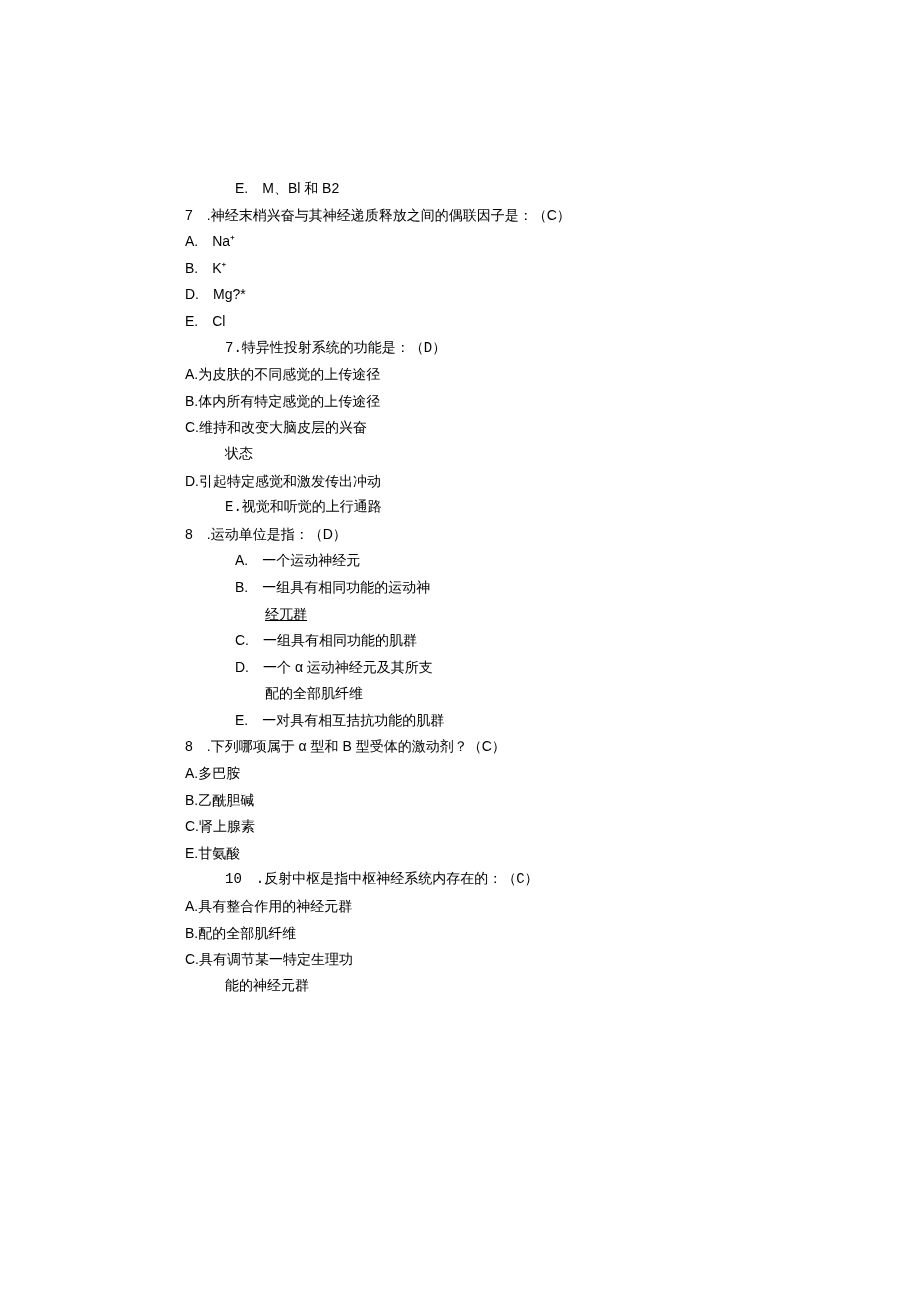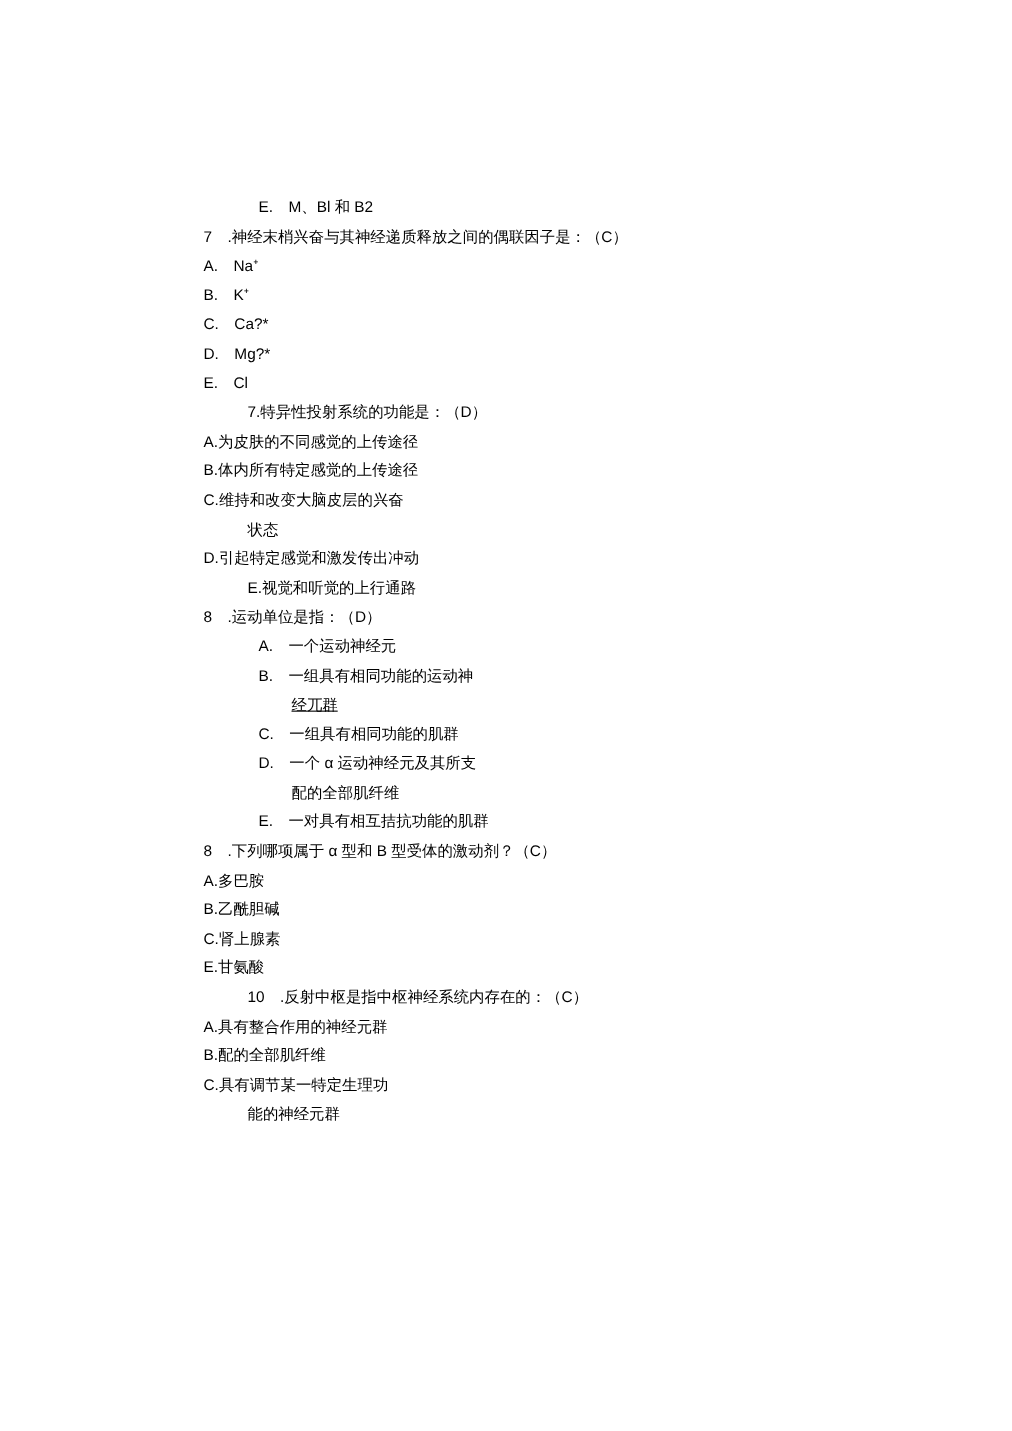--- a/index.html
+++ b/index.html
@@ -14,32 +14,31 @@
   .page {
     width: 790px;
     min-height: 1301px;
     box-sizing: border-box;
     padding: 175px 68px 60px 185px;
   }
   .line {
     margin: 0;
   }
   .indent-1 { padding-left: 50px; }
-  .indent-3 { padding-left: 40px; }
+  .indent-3 { padding-left: 40px; font-family: Liberation Mono, monospace; }
 </style>
 </head>
 <body>
 
 <div class="page">
   <div id="content">
       <p class="line indent-1">E.　M、Bl 和 B2</p>
       <p class="line ">7　.神经末梢兴奋与其神经递质释放之间的偶联因子是：（C）</p>
       <p class="line ">A.　Na⁺</p>
       <p class="line ">B.　K⁺</p>
-      <p class="line ">C.　Ca?*</p>
       <p class="line ">D.　Mg?*</p>
       <p class="line ">E.　Cl</p>
       <p class="line indent-3">7.特异性投射系统的功能是：（D）</p>
       <p class="line ">A.为皮肤的不同感觉的上传途径</p>
       <p class="line ">B.体内所有特定感觉的上传途径</p>
       <p class="line ">C.维持和改变大脑皮层的兴奋</p>
       <p class="line indent-3">状态</p>
       <p class="line ">D.引起特定感觉和激发传出冲动</p>
       <p class="line indent-3">E.视觉和听觉的上行通路</p>
       <p class="line ">8　.运动单位是指：（D）</p>

